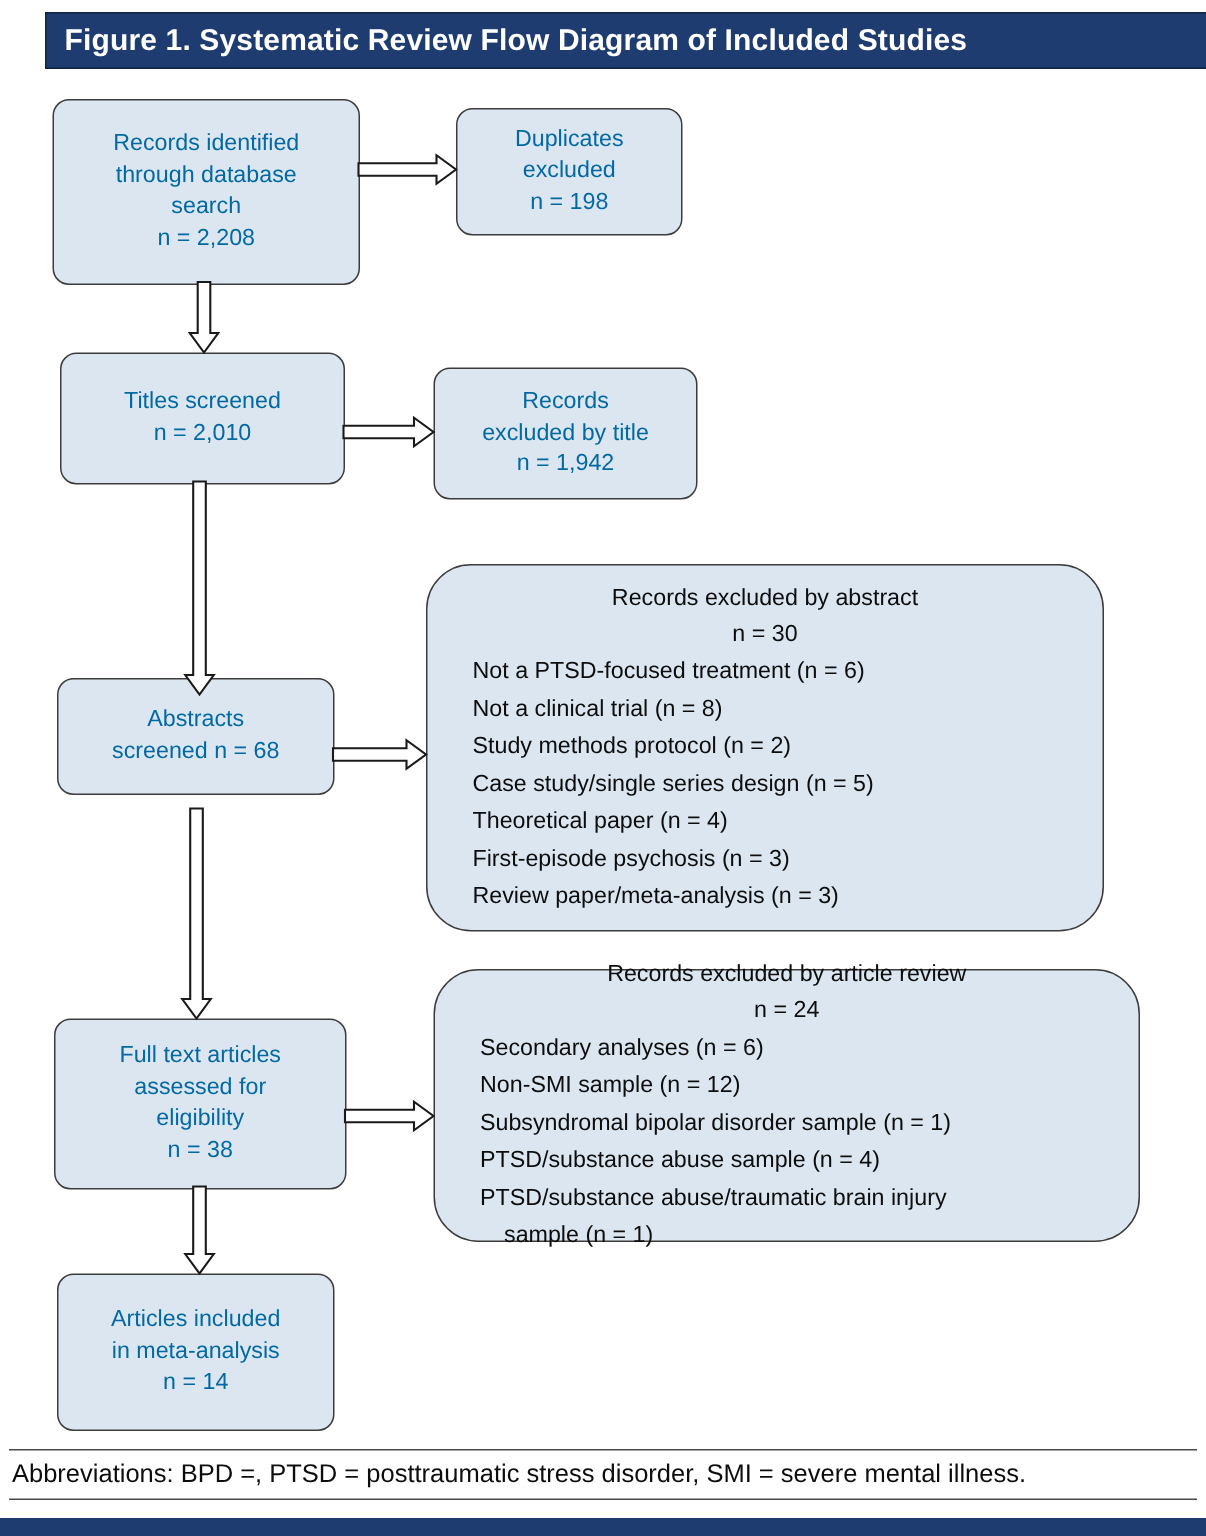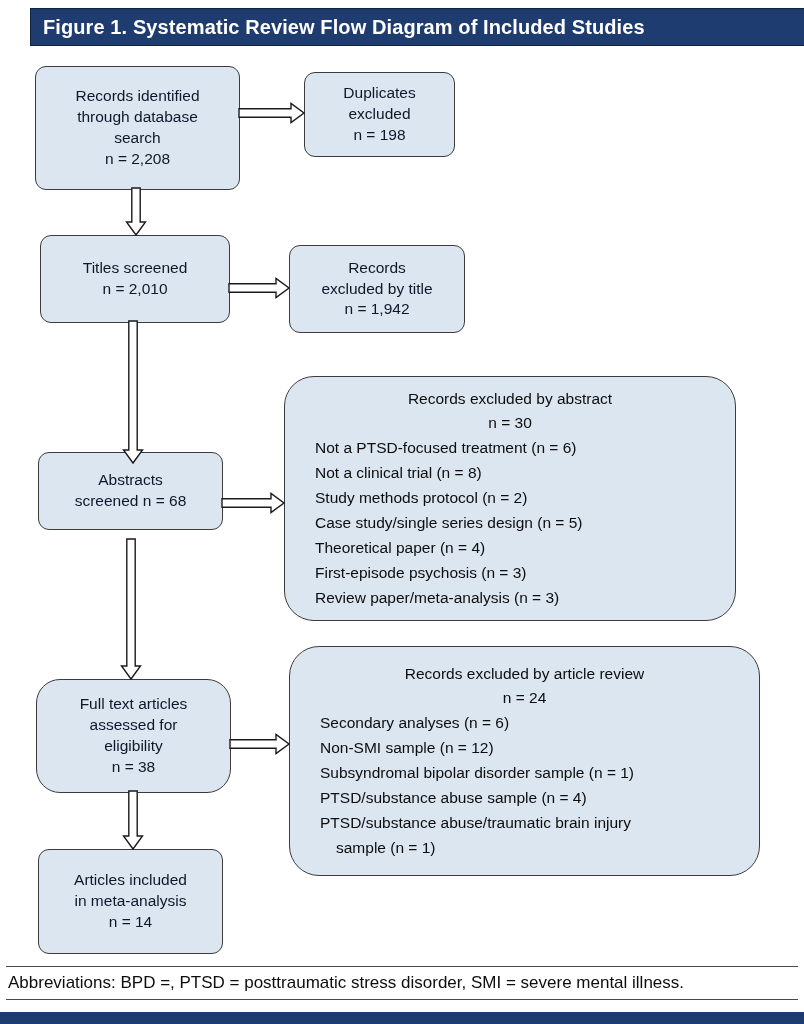--- a/index.html
+++ b/index.html
@@ -28,21 +28,21 @@
   }
   .fbox {
     position: absolute;
     background: #dbe6f1;
     border: 1.6px solid #3c3c3c;
     border-radius: 11px;
     display: flex;
     align-items: center;
     justify-content: center;
     text-align: center;
-    color: #0f172a;
+    color: #0369a1;
     font-size: 15.5px;
     line-height: 1.35;
     padding: 4px 8px;
   }
   .fbox .box-text { white-space: pre-line; }
   .bigbox {
     position: absolute;
     background: #dbe6f1;
     border: 1.6px solid #3c3c3c;
     border-radius: 30px;
@@ -102,21 +102,21 @@
   <div class="fbox" style="left:40px; top:235px; width:190px; height:88px;">
     <span class="box-text">Titles screened
 n = 2,010</span>
   </div>
 
   <div class="fbox" style="left:38px; top:452px; width:185px; height:78px;">
     <span class="box-text">Abstracts
 screened n = 68</span>
   </div>
 
-  <div class="fbox" style="left:36px; top:679px; width:195px; height:114px;border-radius:24px;">
+  <div class="fbox" style="left:36px; top:679px; width:195px; height:114px;">
     <span class="box-text">Full text articles
 assessed for
 eligibility
 n = 38</span>
   </div>
 
   <div class="fbox" style="left:38px; top:849px; width:185px; height:105px;">
     <span class="box-text">Articles included
 in meta-analysis
 n = 14</span>
@@ -141,21 +141,21 @@
       <div class="li">Not a PTSD-focused treatment (n = 6)</div>
       <div class="li">Not a clinical trial (n = 8)</div>
       <div class="li">Study methods protocol (n = 2)</div>
       <div class="li">Case study/single series design (n = 5)</div>
       <div class="li">Theoretical paper (n = 4)</div>
       <div class="li">First-episode psychosis (n = 3)</div>
       <div class="li">Review paper/meta-analysis (n = 3)</div>
     </div>
   </div>
 
-  <div class="bigbox" style="left:289px; top:646px; width:471px; height:230px;">
+  <div class="bigbox" style="left:289px; top:646px; width:471px; height:182px;">
     <div class="bb-title">Records excluded by article review</div>
     <div class="bb-title">n = 24</div>
     <div class="bb-list">
       <div class="li">Secondary analyses (n = 6)</div>
       <div class="li">Non-SMI sample (n = 12)</div>
       <div class="li">Subsyndromal bipolar disorder sample (n = 1)</div>
       <div class="li">PTSD/substance abuse sample (n = 4)</div>
       <div class="li">PTSD/substance abuse/traumatic brain injury
 sample (n = 1)</div>
     </div>

